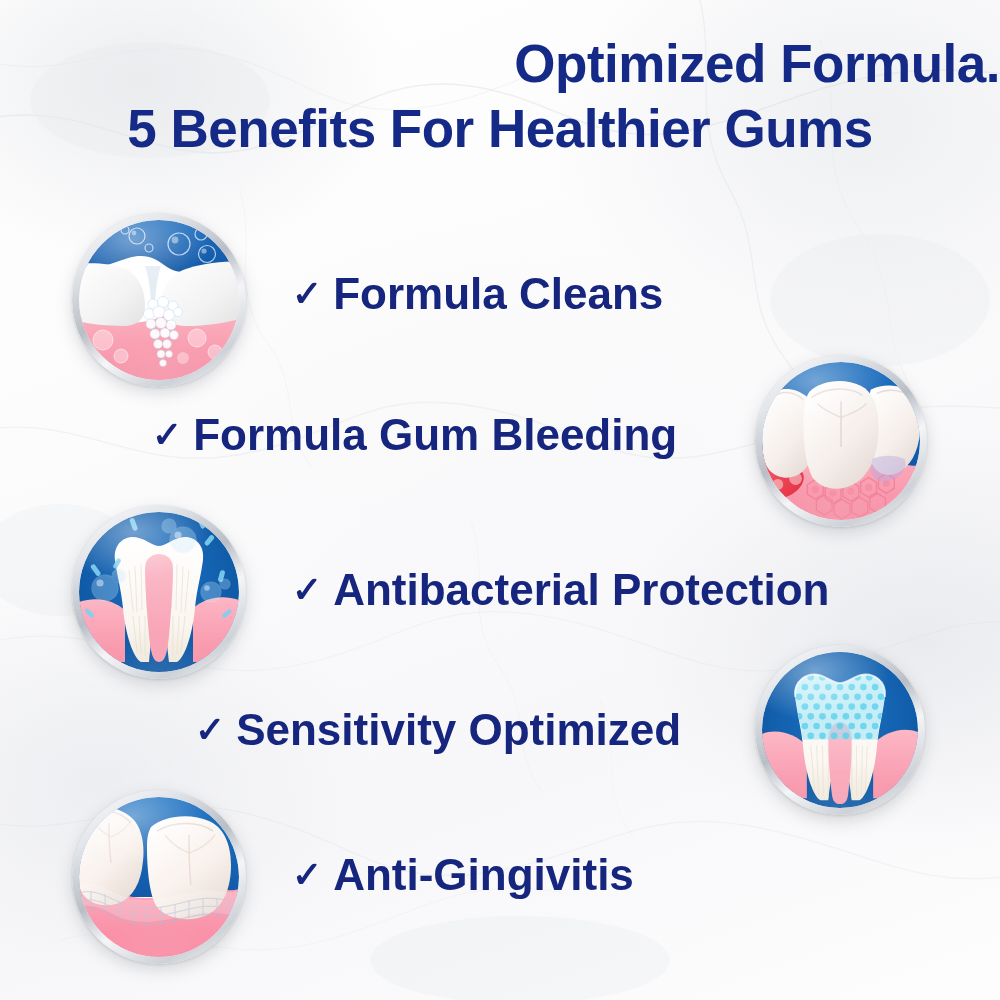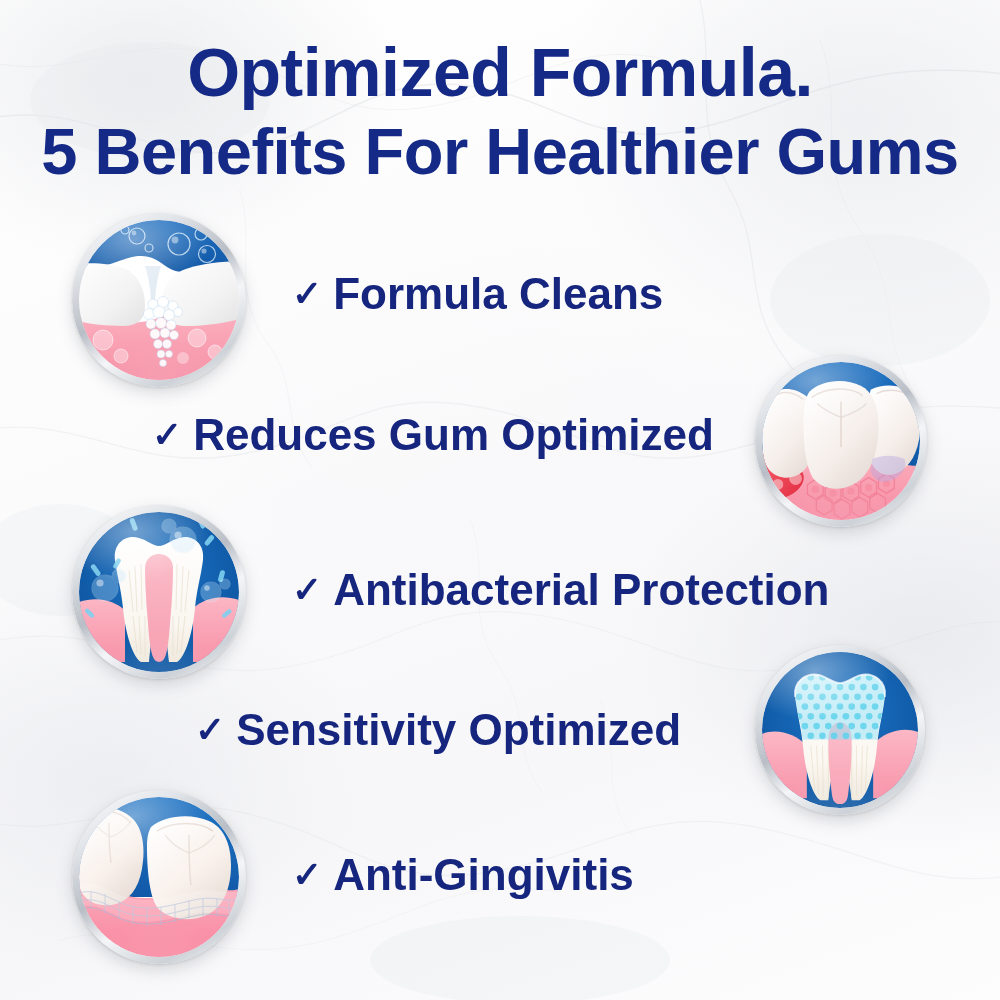--- a/index.html
+++ b/index.html
@@ -34,22 +34,22 @@
   
   .heading{
     position:absolute; left:0; right:0; top:34px;
     text-align:center;
     color:#152a86;
     font-weight:bold;
     letter-spacing:-.5px;
     line-height:1.12;
     z-index:6;
   }
-  .heading .l1{ display:block; font-size:68px; }
-  .heading .l2{ display:block; font-size:65px; margin-top:6px; }
+  .heading .l1{ display:block; font-size:53px;text-align:right; }
+  .heading .l2{ display:block; font-size:53px; margin-top:6px; }
 
   
   .benefit{
     position:absolute;
     display:flex; align-items:center;
     color:#16267e;
     font-size:44px;
     font-weight:600;
     white-space:nowrap;
     z-index:5;
@@ -145,21 +145,21 @@
     <span class="l1">Optimized Formula.</span>
     <span class="l2">5 Benefits For Healthier Gums</span>
   </div>
 
   <div class="benefit b0">
     <span class="check">✓</span>
     <span>Formula Cleans</span>
   </div>
   <div class="benefit b1">
     <span class="check">✓</span>
-    <span>Reduces Gum Optimized</span>
+    <span>Formula Gum Bleeding</span>
   </div>
   <div class="benefit b2">
     <span class="check">✓</span>
     <span>Antibacterial Protection</span>
   </div>
   <div class="benefit b3">
     <span class="check">✓</span>
     <span>Sensitivity Optimized</span>
   </div>
   <div class="benefit b4">

